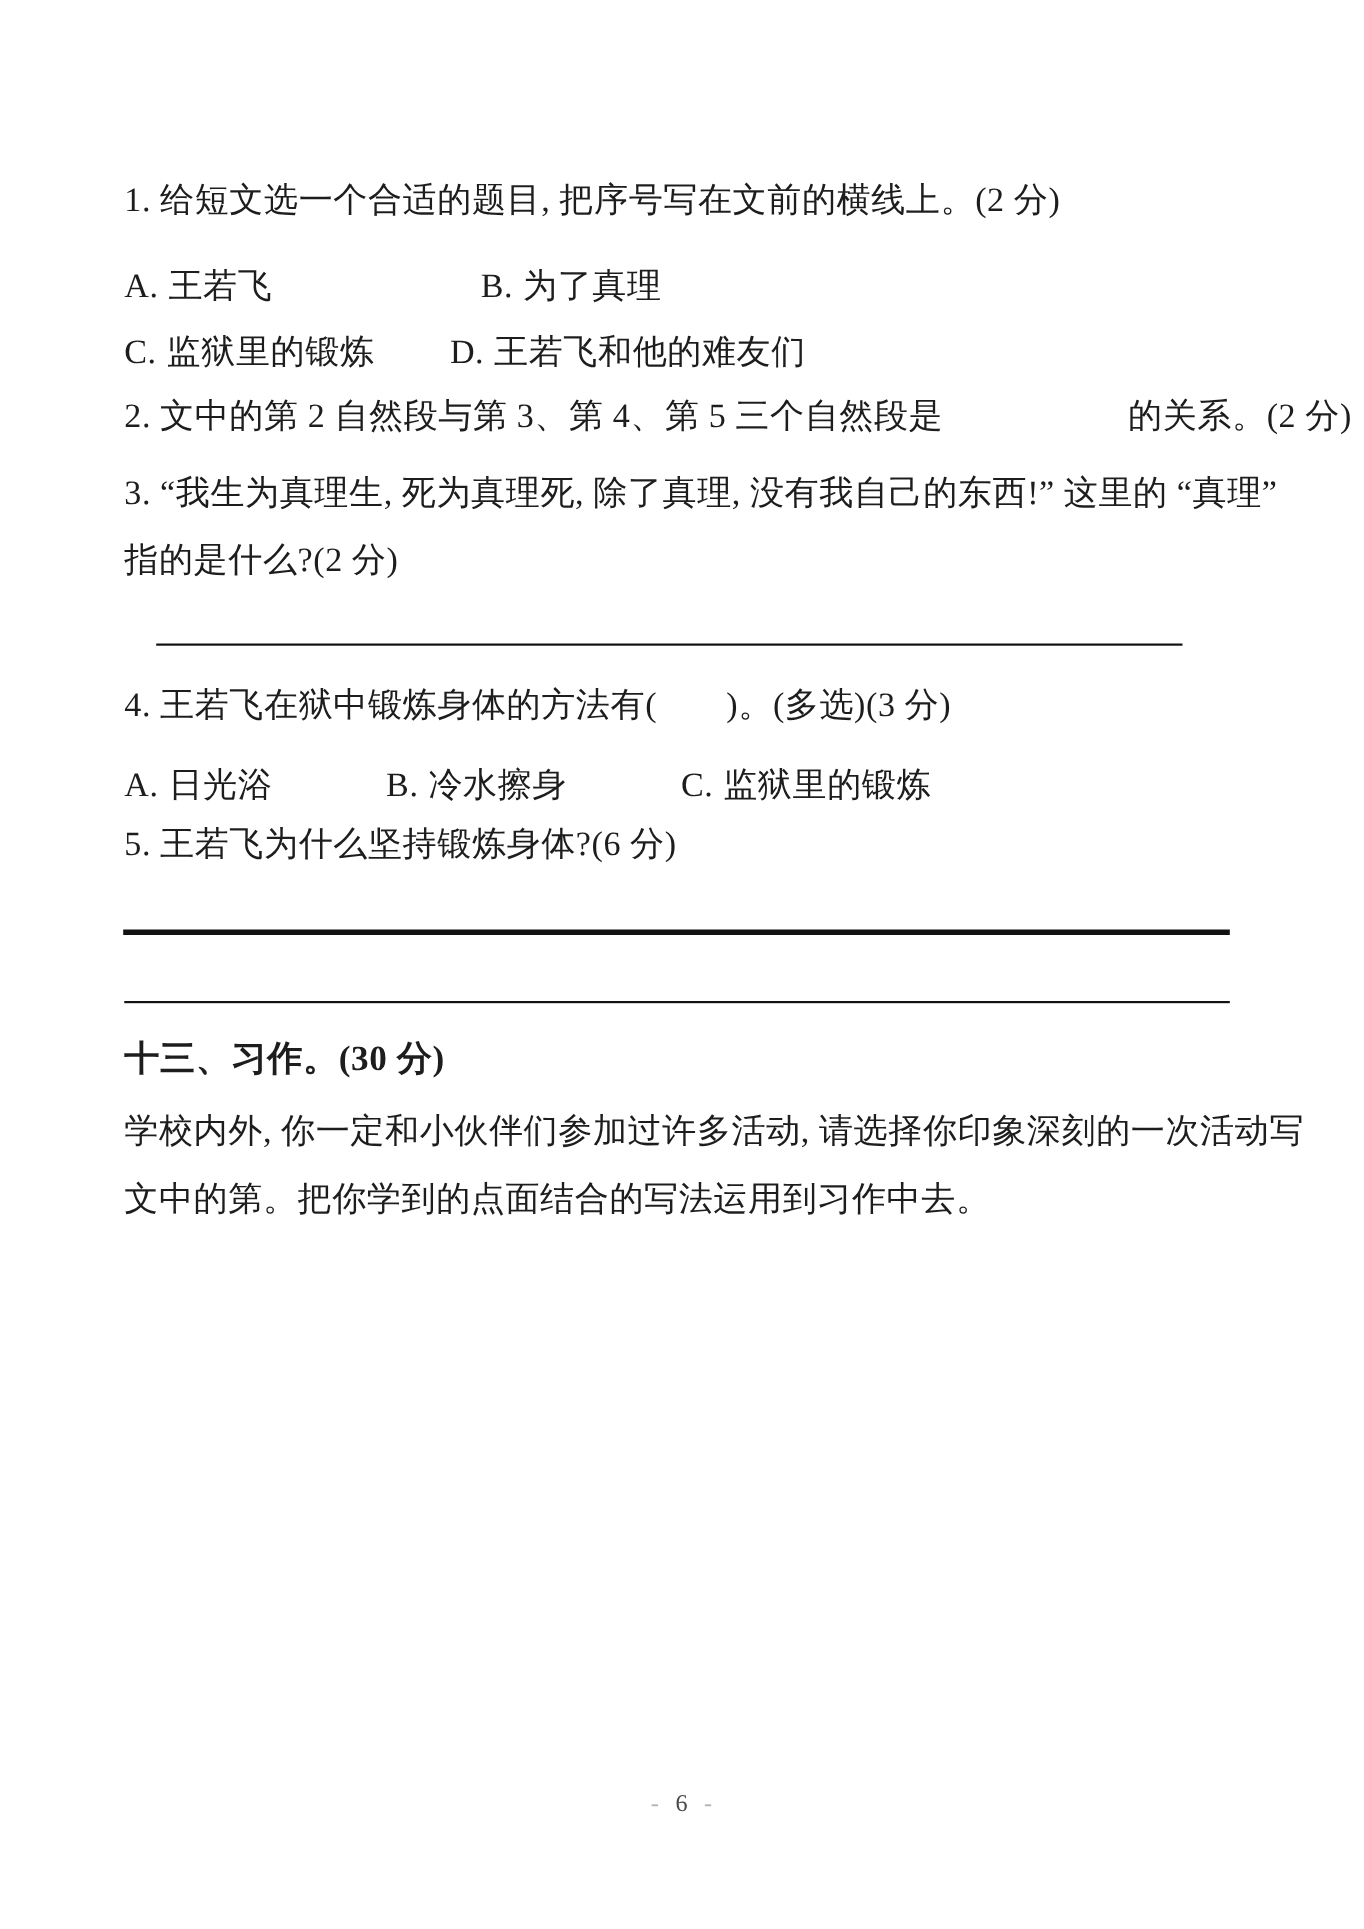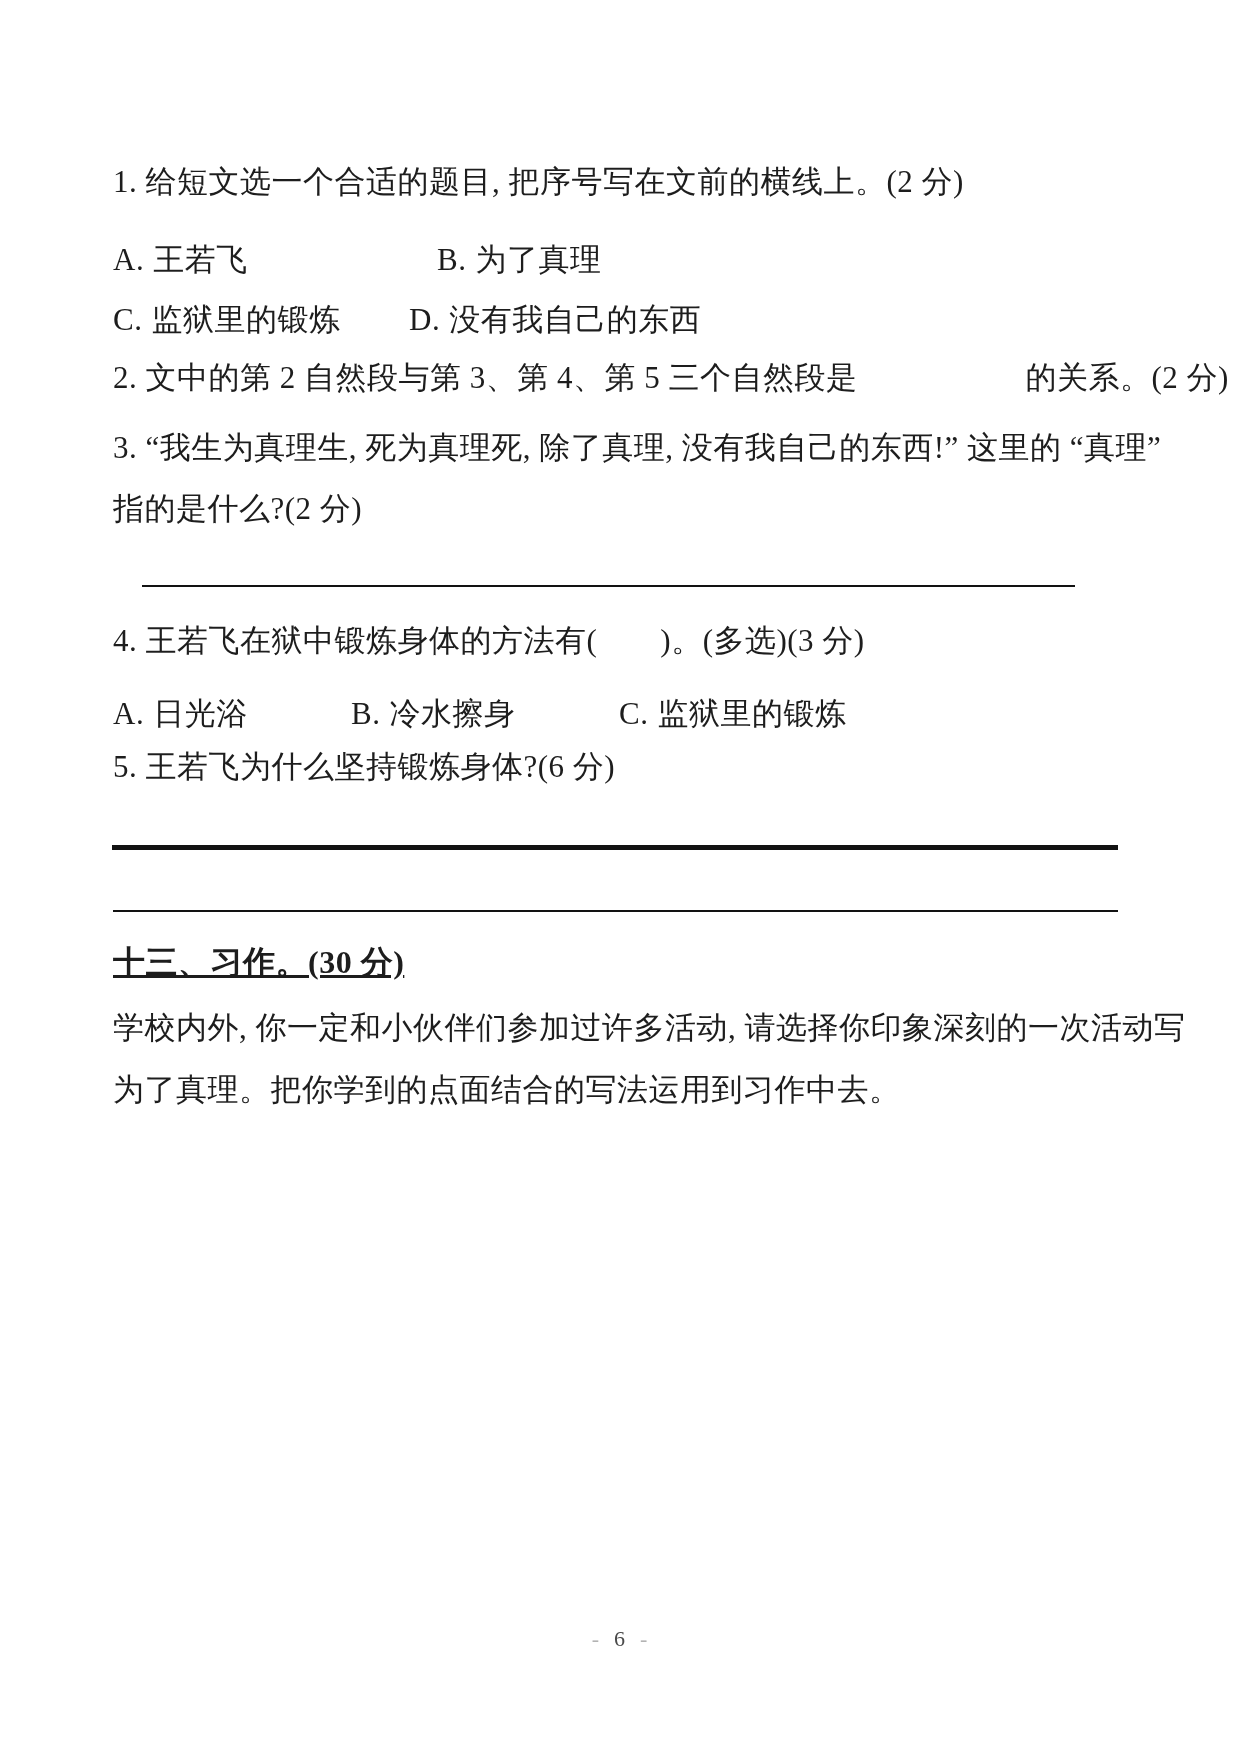--- a/index.html
+++ b/index.html
@@ -18,21 +18,21 @@
     font-size:31px;
     line-height:36px;
     white-space:pre;
     letter-spacing:0.5px;
   }
   .opt-row{position:absolute;left:0;top:0;width:100%;height:40px;}
   .opt{position:absolute;top:0;font-size:31px;line-height:36px;white-space:pre;letter-spacing:0.5px;margin-top:10px;}
   .opt-label{margin-right:9px;}
   .blank{display:inline-block;width:168px;height:1px;}
   .rule{position:absolute;background:#121212;}
-  .sec-title{font-weight:bold;font-size:32px;text-decoration:underline;}
+  .sec-title{font-weight:bold;font-size:32px;}
   .footer{
     position:absolute;
     left:0;right:0;top:1626px;
     text-align:center;
     font-size:22px;
     color:#4a4a4a;
     letter-spacing:1px;
   }
   .footer .dash{color:#b3b3b3;padding:0 14px;}
 </style>
@@ -43,21 +43,21 @@
 
   <div class="tline" style="top:164px">1. 给短文选一个合适的题目, 把序号写在文前的横线上。(2 分)</div>
 
   <div class="opt-row" style="top:232px">
     <span class="opt" style="left:113px"><span class="opt-label">A.</span><span>王若飞</span></span>
     <span class="opt" style="left:437px"><span class="opt-label">B.</span><span>为了真理</span></span>
   </div>
 
   <div class="opt-row" style="top:292px">
     <span class="opt" style="left:113px"><span class="opt-label">C.</span><span>监狱里的锻炼</span></span>
-    <span class="opt" style="left:409px"><span class="opt-label">D.</span><span>没有我自己的东西</span></span>
+    <span class="opt" style="left:409px"><span class="opt-label">D.</span><span>王若飞和他的难友们</span></span>
   </div>
 
   <div class="tline" style="top:360px"><span>2. 文中的第 2 自然段与第 3、第 4、第 5 三个自然段是</span><span class="blank"></span><span>的关系。(2 分)</span></div>
 
   <div class="tline" style="top:430px">3. “我生为真理生, 死为真理死, 除了真理, 没有我自己的东西!” 这里的 “真理”</div>
   <div class="tline" style="top:491px">指的是什么?(2 分)</div>
 
   <div class="rule" style="top:585px;left:142px;width:933px;height:2px"></div>
 
   <div class="tline" style="top:623px">4. 王若飞在狱中锻炼身体的方法有(　　)。(多选)(3 分)</div>
@@ -68,17 +68,17 @@
     <span class="opt" style="left:619px"><span class="opt-label">C.</span><span>监狱里的锻炼</span></span>
   </div>
 
   <div class="tline" style="top:749px">5. 王若飞为什么坚持锻炼身体?(6 分)</div>
 
   <div class="rule" style="top:845px;left:112px;width:1006px;height:5px"></div>
   <div class="rule" style="top:910px;left:113px;width:1005px;height:2px"></div>
 
   <div class="tline sec-title" style="top:944px">十三、习作。(30 分)</div>
   <div class="tline" style="top:1010px">学校内外, 你一定和小伙伴们参加过许多活动, 请选择你印象深刻的一次活动写</div>
-  <div class="tline" style="top:1072px">为了真理。把你学到的点面结合的写法运用到习作中去。</div>
+  <div class="tline" style="top:1072px">文中的第。把你学到的点面结合的写法运用到习作中去。</div>
 
   <div class="footer"><span class="dash">-</span><span>6</span><span class="dash">-</span></div>
 
 </div>
 
 </body></html>

